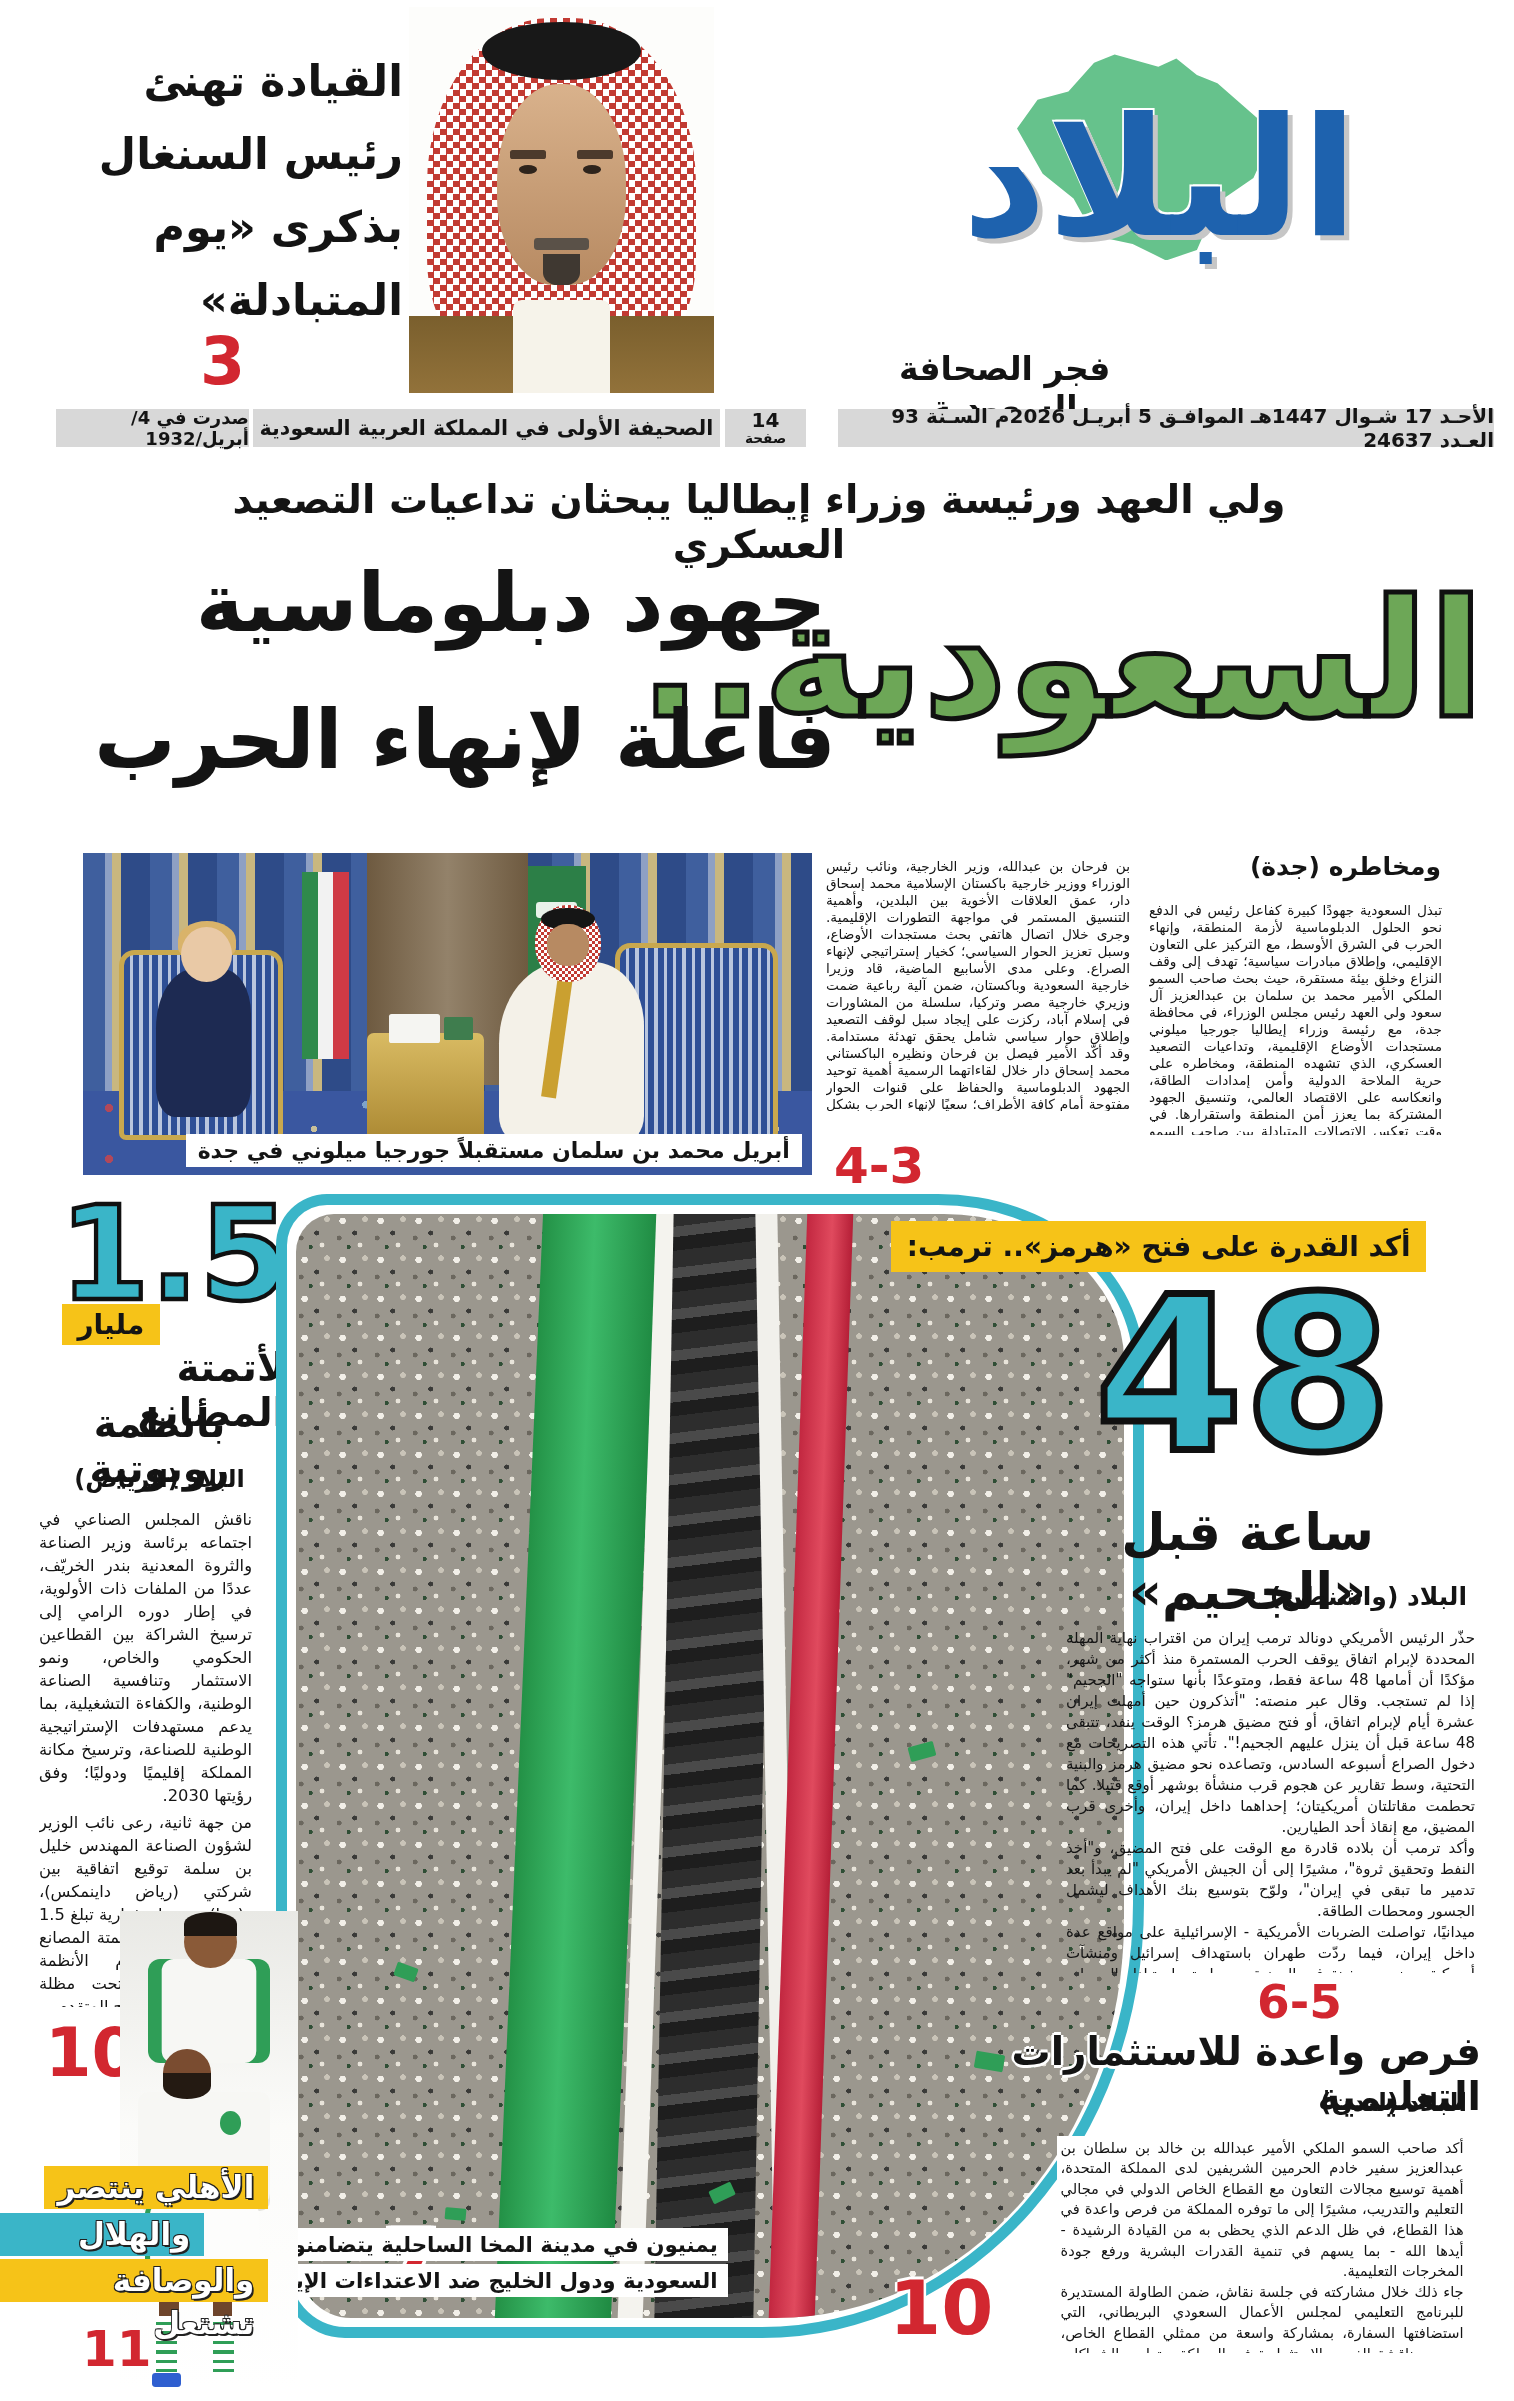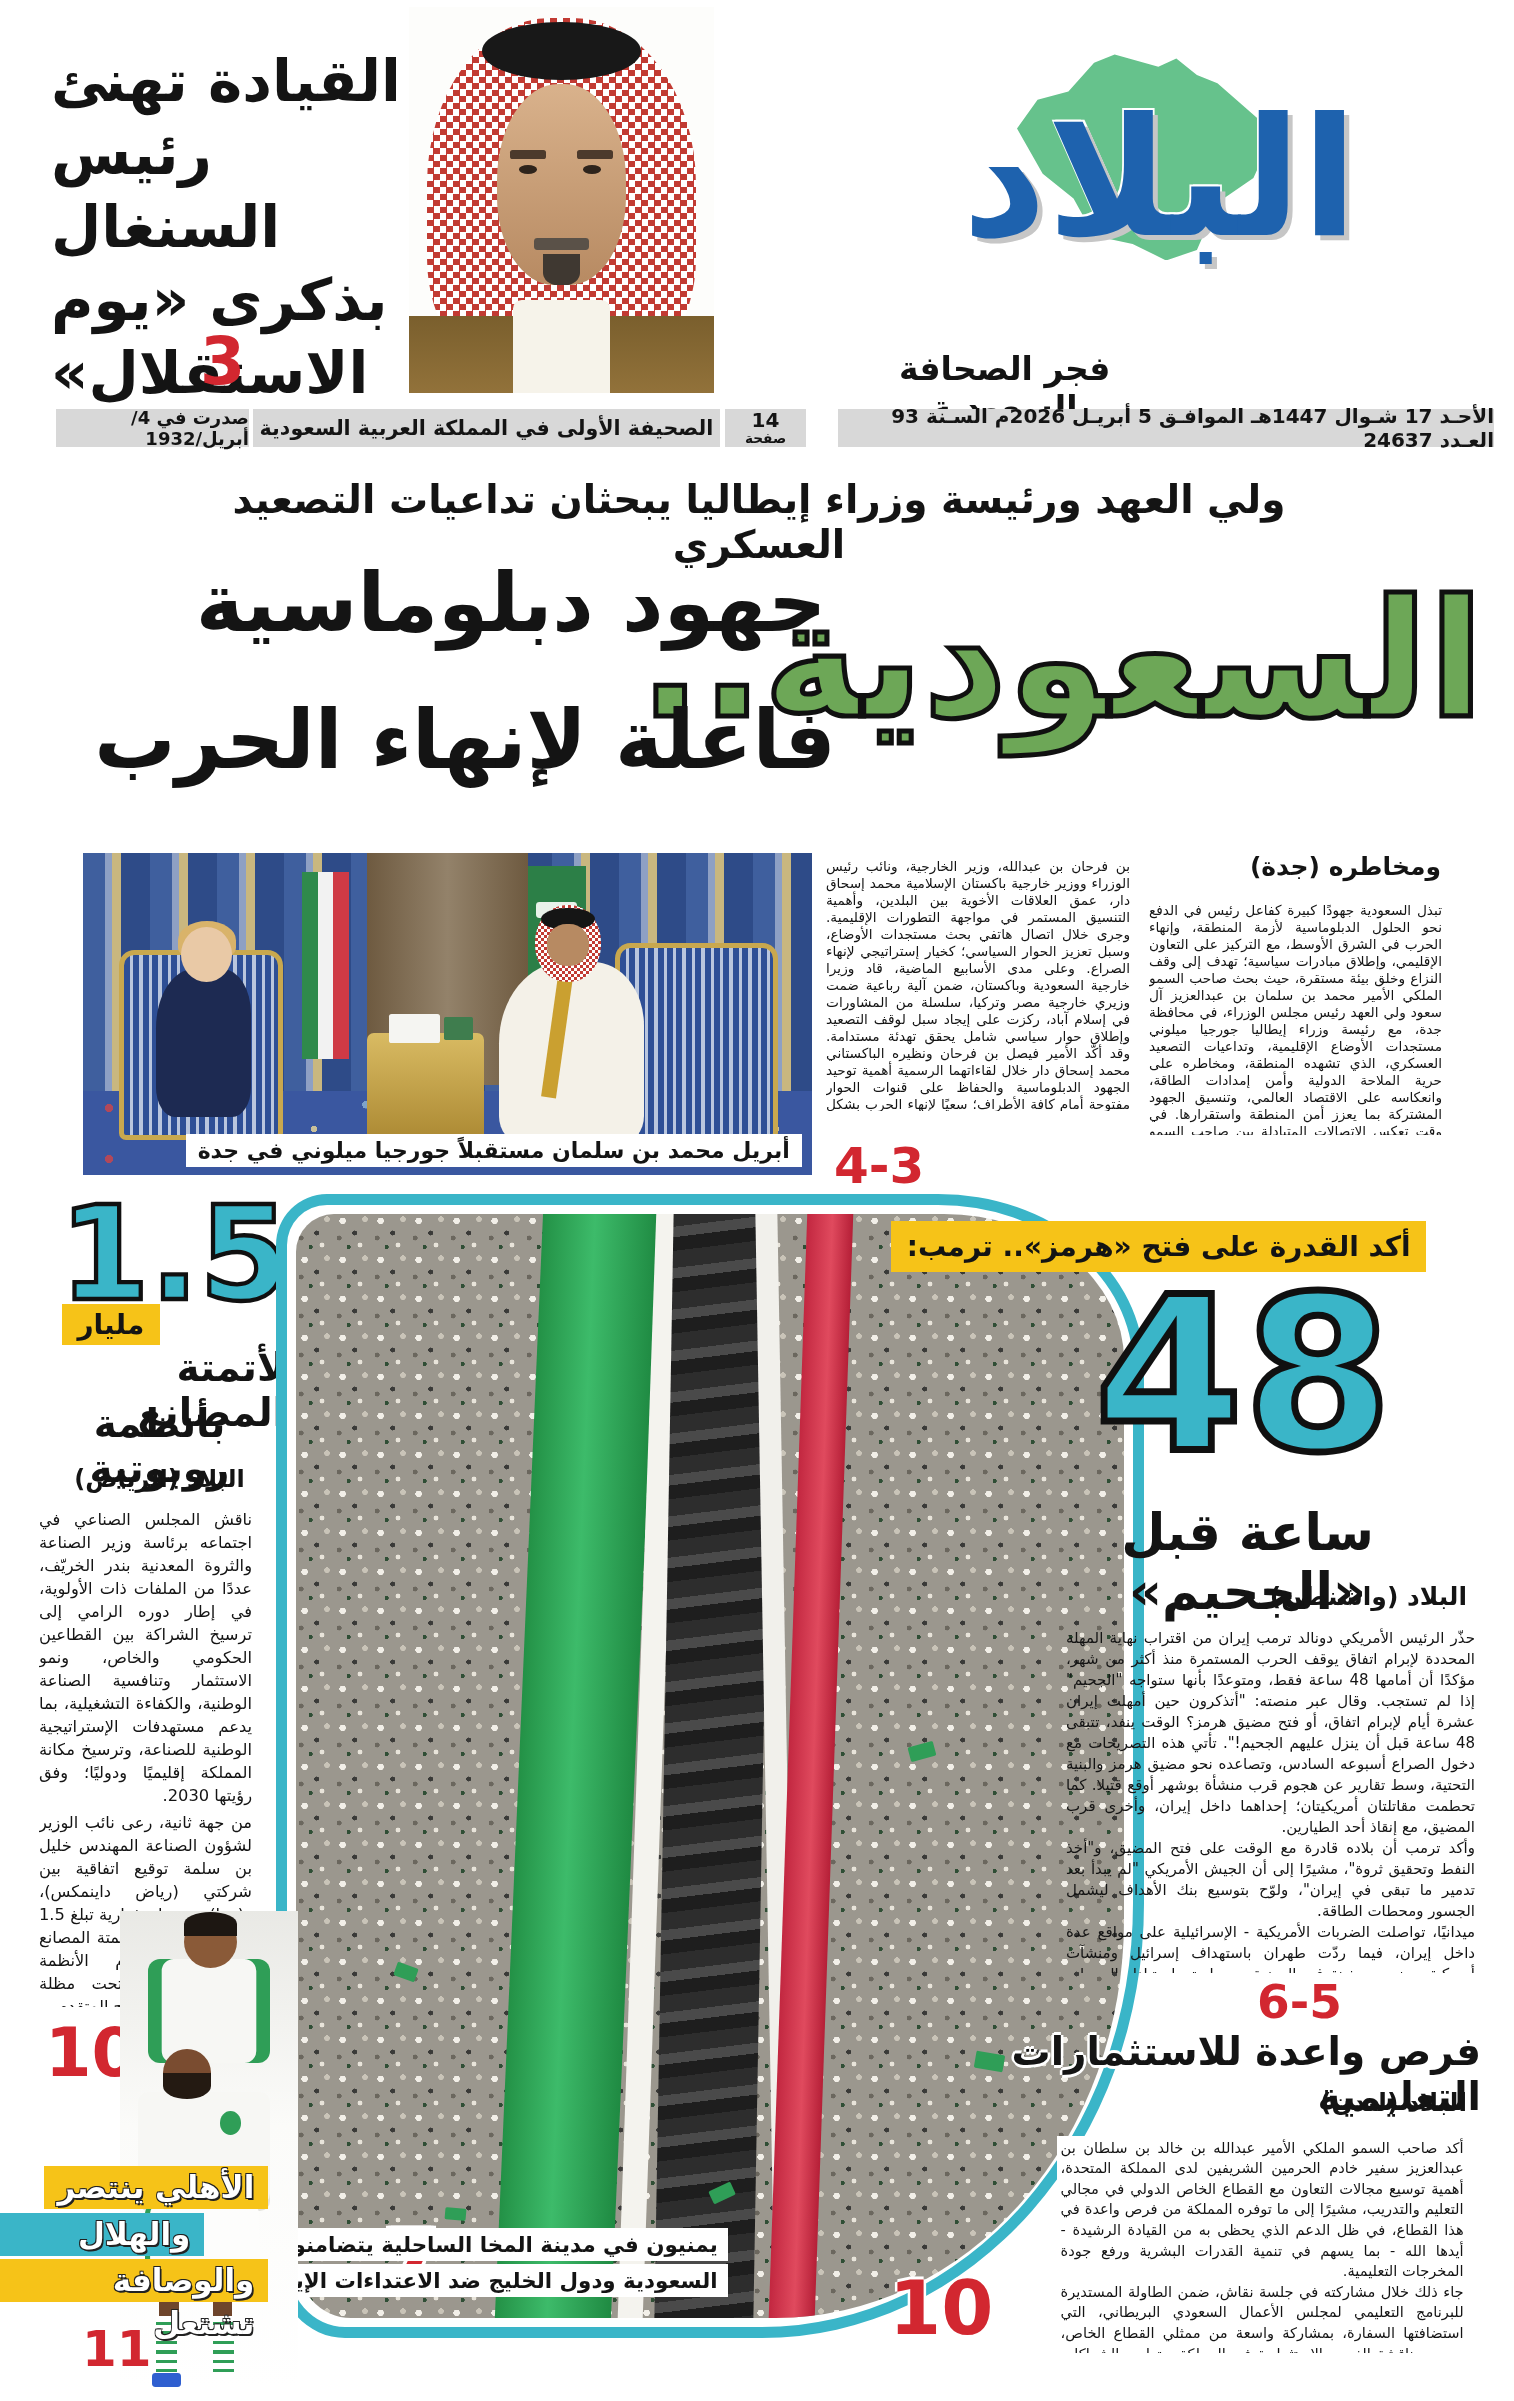--- a/index.html
+++ b/index.html
@@ -8,21 +8,21 @@
   }
   html,body{margin:0;padding:0;background:#fff;}
   #page{position:relative;width:1515px;height:2401px;background:#fff;overflow:hidden;
         font-family:"DejaVu Sans",sans-serif;color:var(--ink);}
   .abs{position:absolute;}
   .ar{direction:rtl;}
   .ltr{direction:ltr;unicode-bidi:isolate;}
   .jst{text-align:justify;text-justify:inter-word;}
 
   
-  #top-story{left:51px;top:45px;width:352px;font-weight:900;font-size:58px;line-height:73px;text-align:left;}
+  #top-story{left:51px;top:45px;width:352px;font-weight:900;font-size:43px;line-height:73px;text-align:right;}
   #top-story-page{left:184px;top:324px;width:77px;font-size:65px;font-weight:900;color:var(--red);text-align:center;}
   #king-photo{left:409px;top:6.9px;width:305px;height:386px;background:#fdfdfb;overflow:hidden;}
   .kp-shemagh{position:absolute;left:6%;top:3%;width:88%;height:94%;
       background:repeating-conic-gradient(#c23b33 0% 25%, #ffffff 0% 50%);background-size:13px 13px;
       border-radius:46% 46% 34% 34%;}
   .kp-agal{position:absolute;left:24%;top:4%;width:52%;height:15%;background:#181818;border-radius:50%;}
   .kp-face{position:absolute;left:29%;top:20%;width:42%;height:52%;background:linear-gradient(#d9b28c,#b78a62);border-radius:48% 48% 44% 44%;}
   .kp-brow{position:absolute;width:12%;height:2.4%;background:#4c3a2c;border-radius:2.6px;top:37%;}
   .kp-eye{position:absolute;width:6%;height:2.2%;background:#2e241c;border-radius:50%;top:41%;}
   .kp-mustache{position:absolute;left:41%;top:60%;width:18%;height:3%;background:#5a5148;border-radius:3.4px;}
@@ -174,21 +174,21 @@
 </style>
 </head>
 <body>
 
 <div id="page">
 
   <div class="abs ar" id="top-story">
     <div>القيادة تهنئ</div>
     <div>رئيس السنغال</div>
     <div>بذكرى «يوم</div>
-    <div>الاستقلال»</div>
+    <div>المتبادلة»</div>
   </div>
   <div class="abs" id="top-story-page">3</div>
 
   <div class="abs" id="king-photo">
     <div class="kp-shemagh"></div>
     <div class="kp-face"></div>
     <div class="kp-agal"></div>
     <div class="kp-brow" style="left:33%;"></div>
     <div class="kp-brow" style="left:55%;"></div>
     <div class="kp-eye" style="left:36%;"></div>

